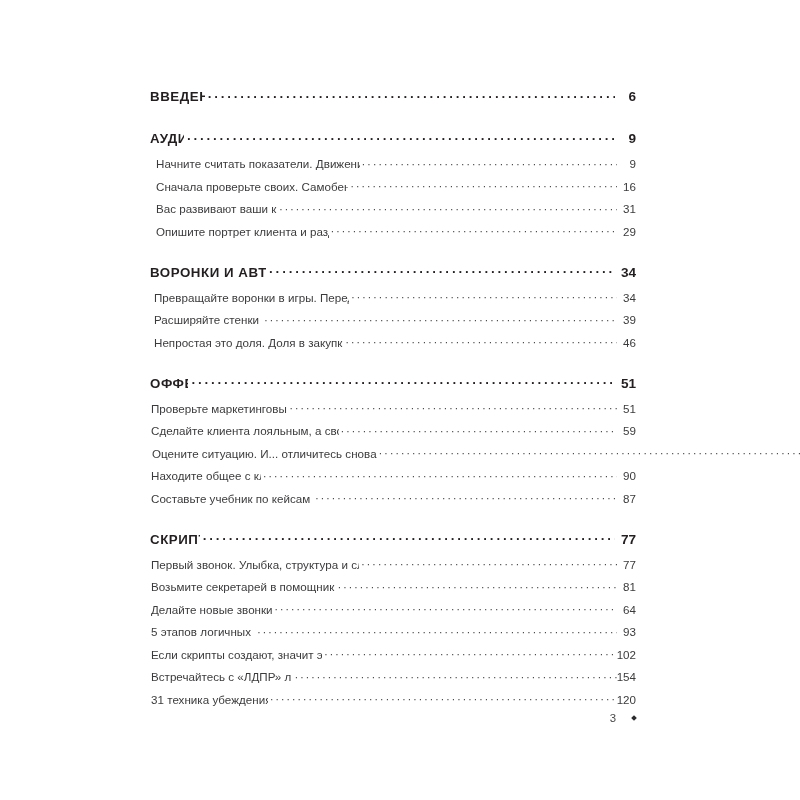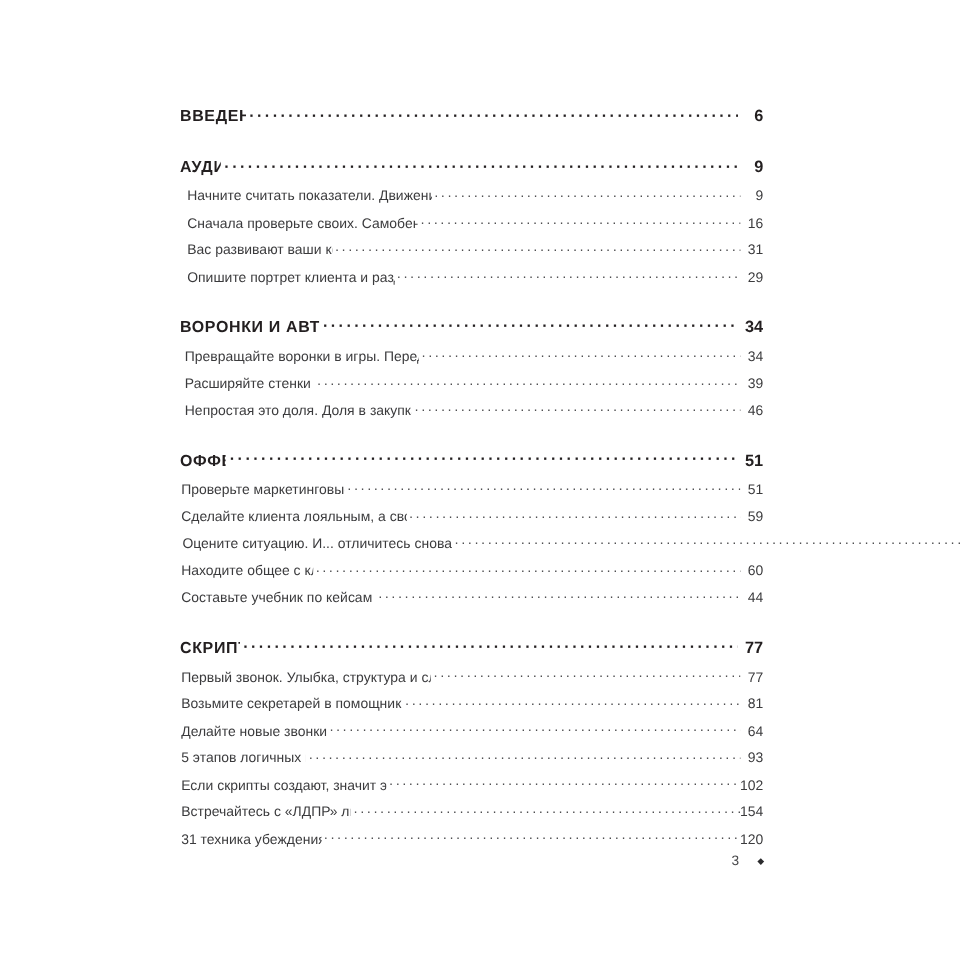--- a/index.html
+++ b/index.html
@@ -245,26 +245,26 @@
         </div>
         <div class="item-row multiline indent-c">
           <span class="line2">
             <span class="label">Оцените ситуацию. И... отличитесь снова</span>
             <span class="leader">··························································································</span>
           </span>
         </div>
         <div class="row item-row indent-c">
           <span class="label">Находите общее с клиентом</span>
           <span class="leader">··························································································</span>
-          <span class="pg">60</span>
+          <span class="pg">90</span>
         </div>
         <div class="row item-row indent-c">
           <span class="label">Составьте учебник по кейсам / сторителлинг-бук.</span>
           <span class="leader">··························································································</span>
-          <span class="pg">44</span>
+          <span class="pg">87</span>
         </div>
         <div class="row section-row">
           <span class="label">СКРИПТЫ</span>
           <span class="leader">··························································································</span>
           <span class="pg">77</span>
         </div>
         <div class="row item-row indent-c">
           <span class="label">Первый звонок. Улыбка, структура и следующий шаг — и вы просто «маг»</span>
           <span class="leader">··························································································</span>
           <span class="pg">77</span>

